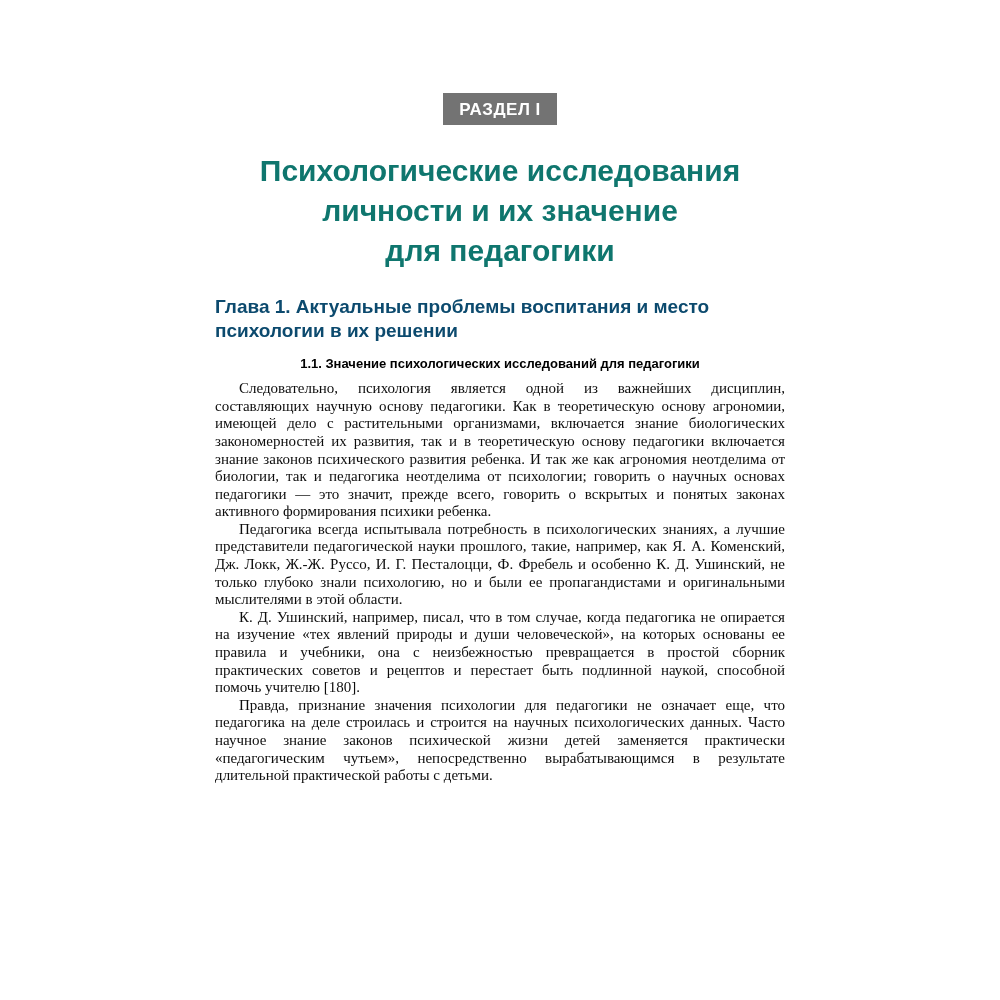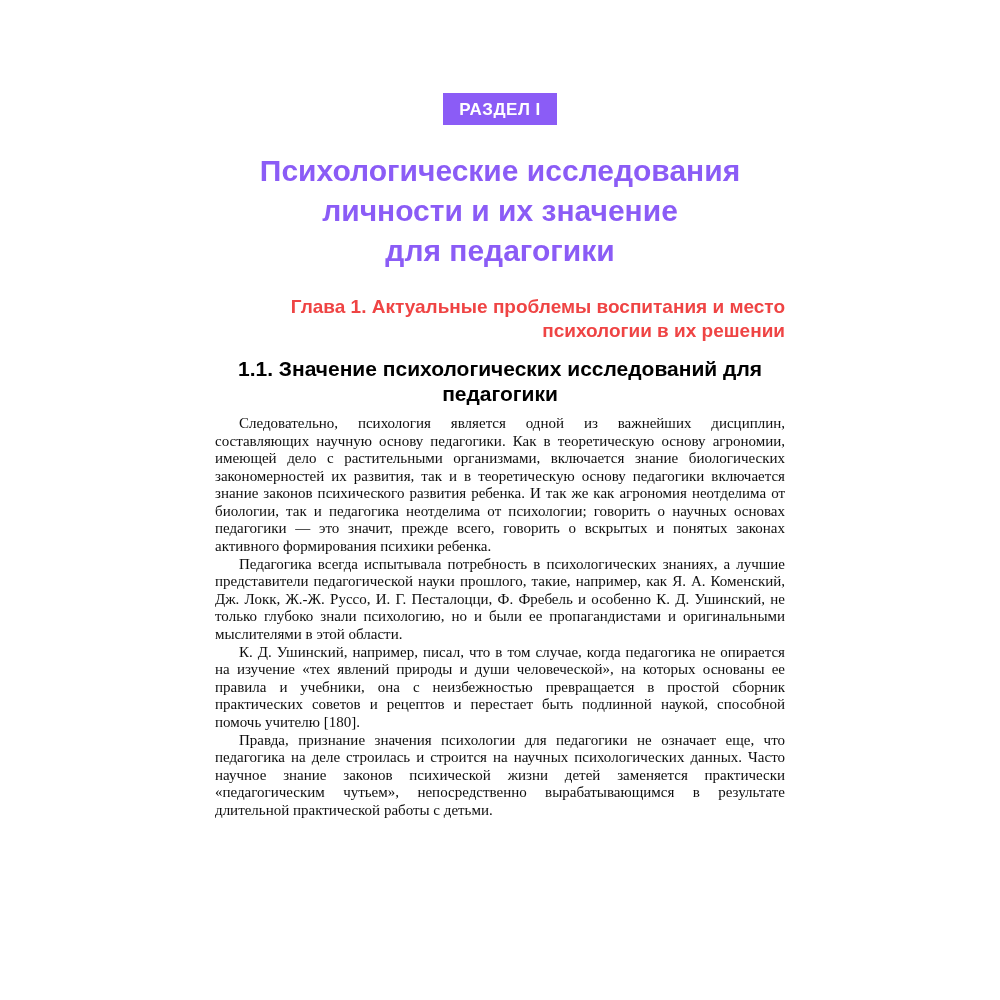--- a/index.html
+++ b/index.html
@@ -18,53 +18,53 @@
   .page {
     width: 570px;
     margin: 0 auto;
     padding-top: 93px;
     box-sizing: content-box;
   }
   .section-badge {
     display: block;
     width: max-content;
     margin: 0 auto;
-    background: #8b5cf6;
+    background: #737373;
     color: #ffffff;
     font-family: "Liberation Sans", sans-serif;
     font-weight: bold;
     font-size: 17px;
     line-height: 1;
     padding: 8px 16px 7px 16px;
     letter-spacing: 0.5px;
   }
   .title {
     font-family: "Liberation Sans", sans-serif;
     font-weight: bold;
     font-size: 30px;
     line-height: 1.33;
     text-align: center;
     margin: 26px 0 12px 0;
     white-space: pre-line;
-    color: #8b5cf6;
+    color: #0f766e;
   }
   .chapter {
     font-family: "Liberation Sans", sans-serif;
     font-weight: bold;
     font-size: 19px;
     line-height: 1.26;
-    text-align: right;
+    text-align: left;
     margin: 24px 0 0 0;
     white-space: pre-line;
-    color: #ef4444;
+    color: #0c4a6e;
   }
   .subsection {
     font-family: "Liberation Sans", sans-serif;
     font-weight: bold;
-    font-size: 21px;
+    font-size: 13px;
     line-height: 1.2;
     text-align: center;
     margin: 13px 0 0 0;
     color: #000000;
   }
   .body-text {
     margin-top: 9px;
   }
   .body-text p {
     font-size: 15px;

